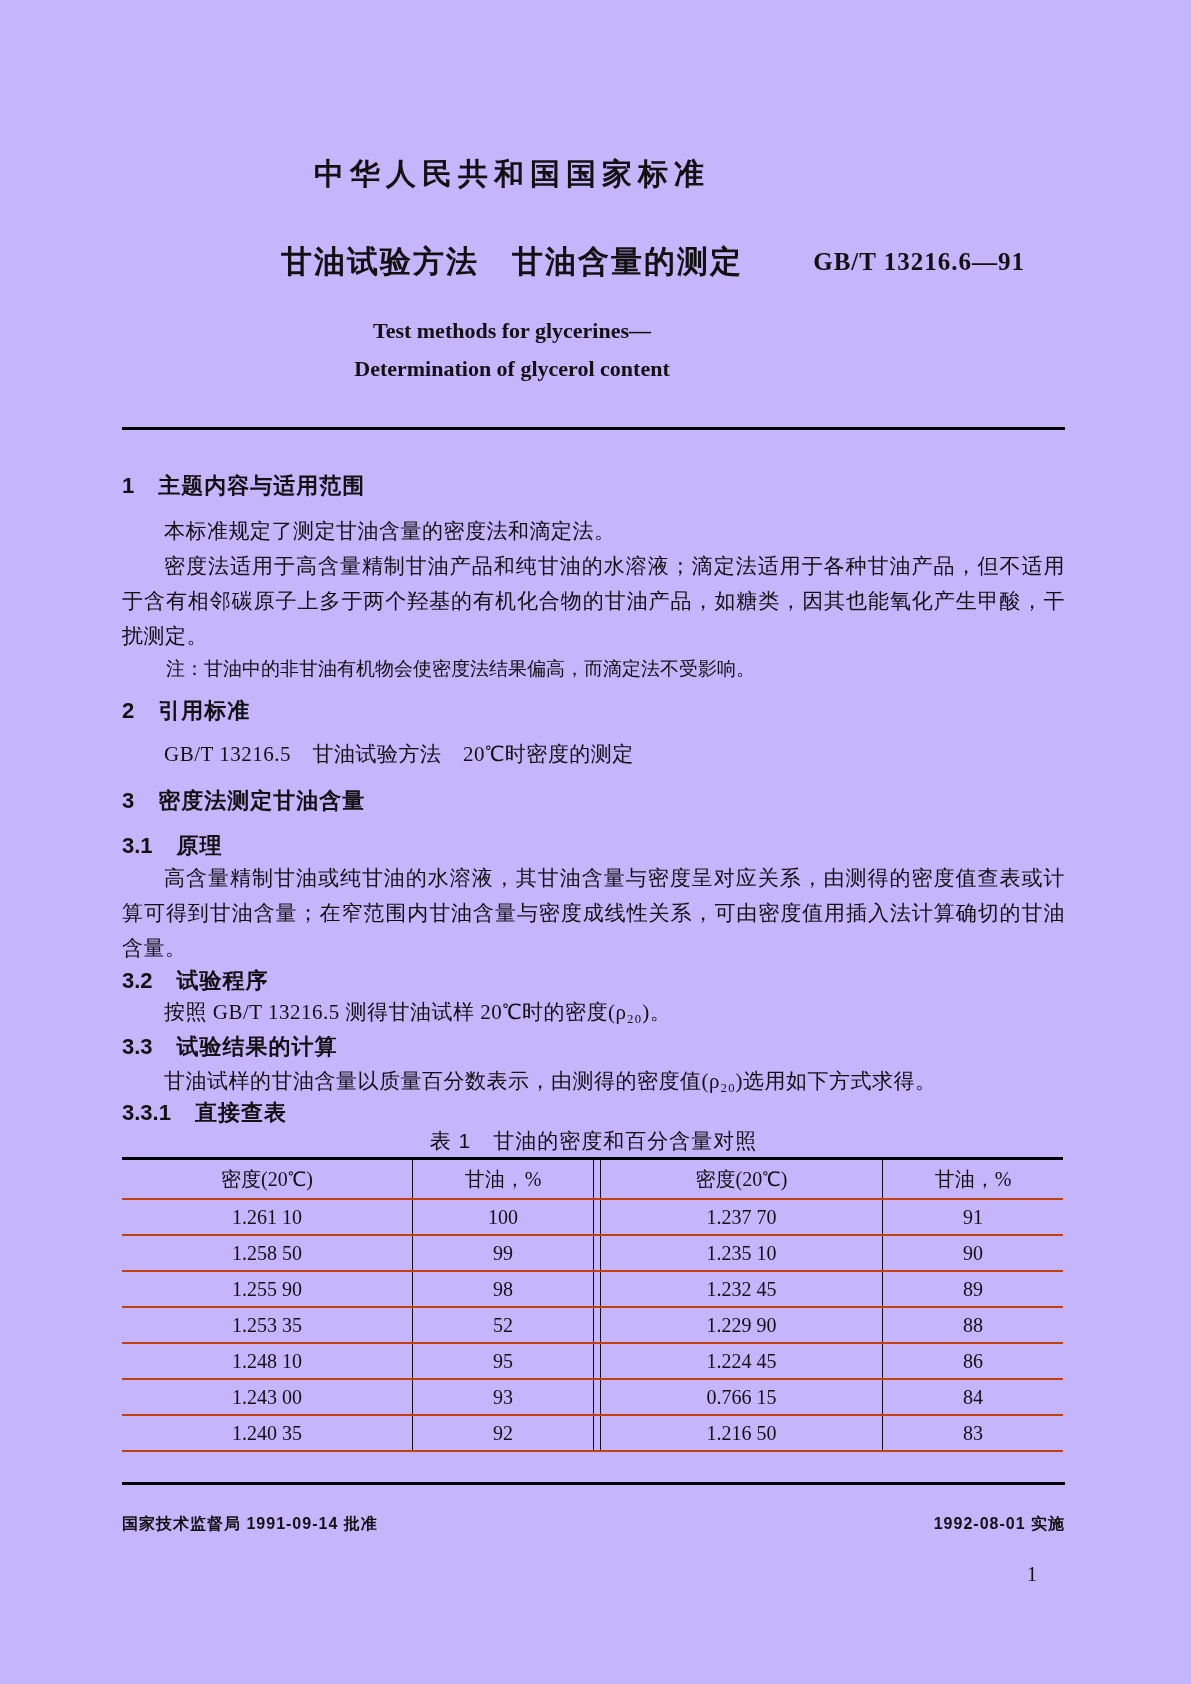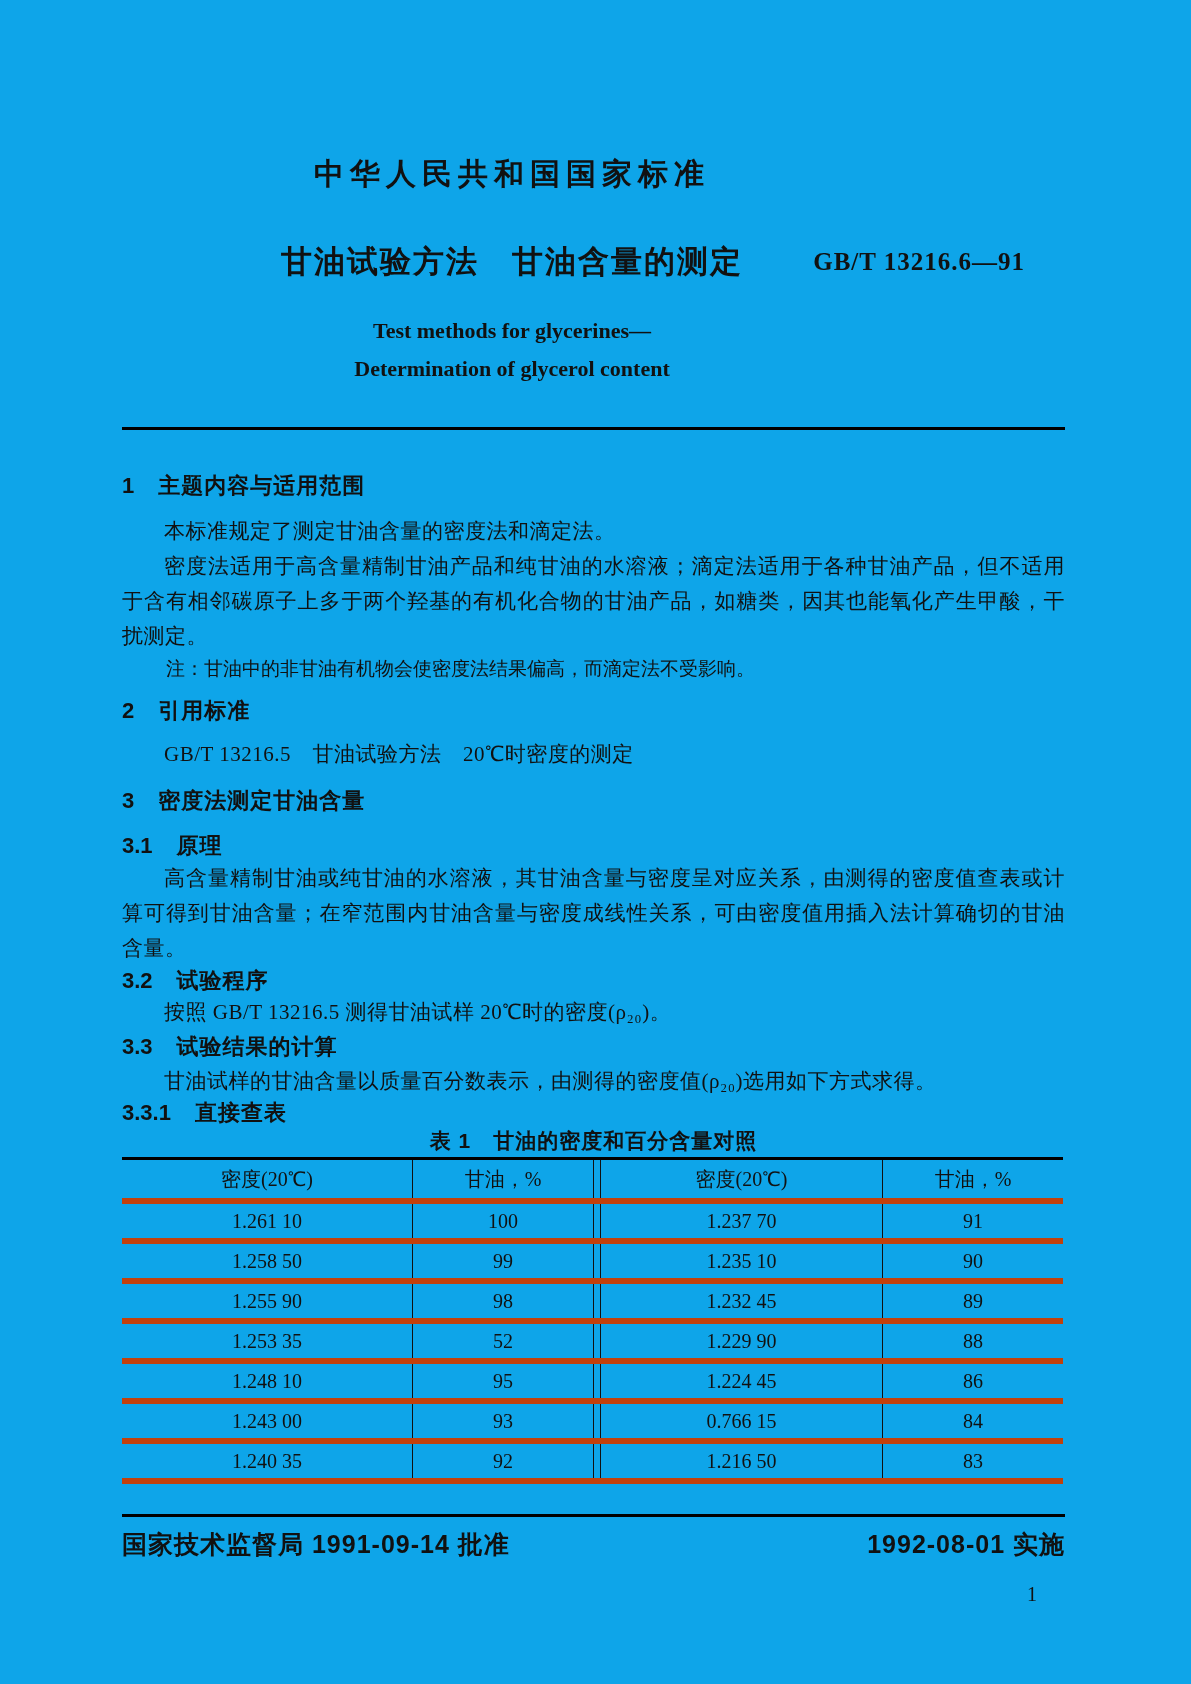--- a/index.html
+++ b/index.html
@@ -5,21 +5,21 @@
   html,body { margin:0; padding:0; }
   body {
     background:#e8e8e8;
     font-family:"Liberation Serif", serif;
     color:#111;
   }
   .page {
     position:relative;
     width:1191px; height:1684px;
     margin:0 auto;
-    background:#0ea5e9;
+    background:#c4b5fd;
     overflow:hidden;
   }
   .content {
     position:absolute; left:122px; top:0;
     width:943px;
   }
   
   .hdr-cn {
     margin-top:156px;
     width:780px;
@@ -84,57 +84,57 @@
   .mt-sec31{ margin-top:17px; }
   .mt-p31  { margin-top:1px; }
   .mt-sec32{ margin-top:1px; }
   .mt-sec33{ margin-top:3px; }
   .mt-p33  { margin-top:3px; }
   
   .tbl-caption {
     margin-top:2px;
     width:943px; text-align:center;
     font-family:"Liberation Sans", sans-serif;
-    font-weight:700;
+    font-weight:400;
     font-size:21px; line-height:24px;
     letter-spacing:1px;
   }
   table.tbl {
     margin-top:4px;
     width:941px;
     border-collapse:collapse;
     border-top:3px solid #000;
     border-bottom:2px solid #000;
     font-size:20px;
   }
   .tbl th, .tbl td {
-    border-bottom:6px solid #c2410c;
+    border-bottom:2px solid #c2410c;
     text-align:center;
     font-weight:400;
     padding:0;
   }
   .tbl th { height:38px; font-size:20px; }
   .tbl td { height:34px; }
   .tbl .c1 { width:290px; border-right:1.5px solid #111; }
   .tbl .c2 { width:180px; }
   .tbl .sp {
     width:6px;
     border-left:1.5px solid #111;
     border-right:1.5px solid #111;
   }
   .tbl .c3 { width:281px; border-right:1.5px solid #111; }
   .tbl .c4 { }
   
   .footer-rule { margin-top:30px; height:3px; background:#000; }
   .footer-row {
     display:flex; justify-content:space-between; align-items:flex-start;
-    padding-top:12px;
-    font-family:"Liberation Sans", sans-serif;
-    font-weight:700;
-    font-size:25px; line-height:30px;
+    padding-top:24px;
+    font-family:"Liberation Sans", sans-serif;
+    font-weight:700;
+    font-size:16px; line-height:30px;
     letter-spacing:1px;
   }
   .page-no {
     margin-top:24px;
     text-align:right; padding-right:28px;
     font-size:20px;
   }
 </style>
 </head>
 <body>

